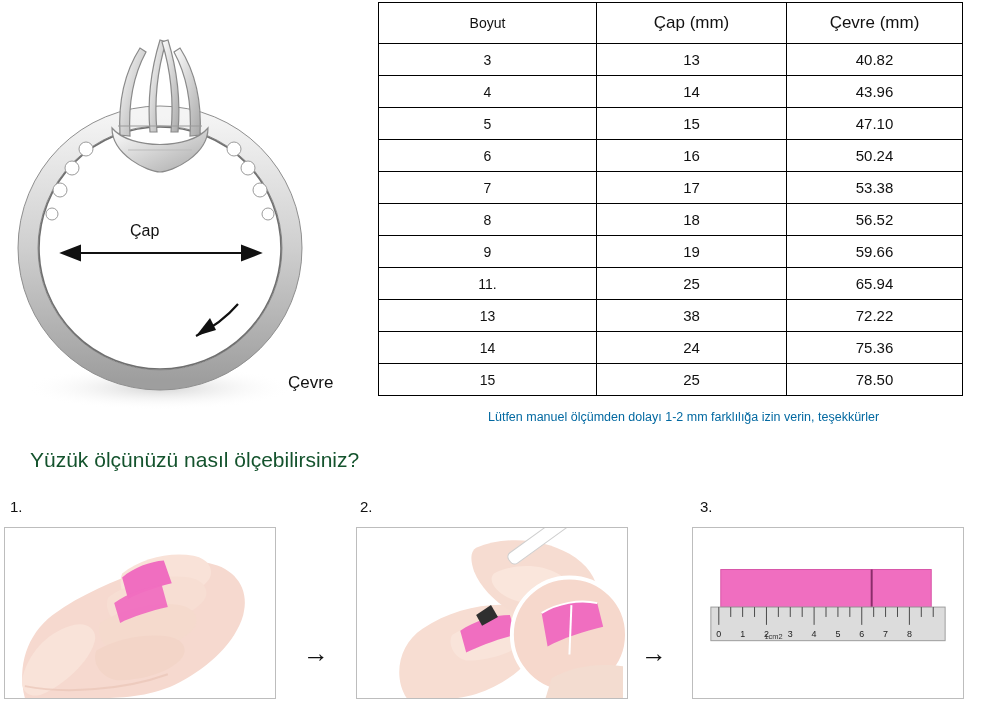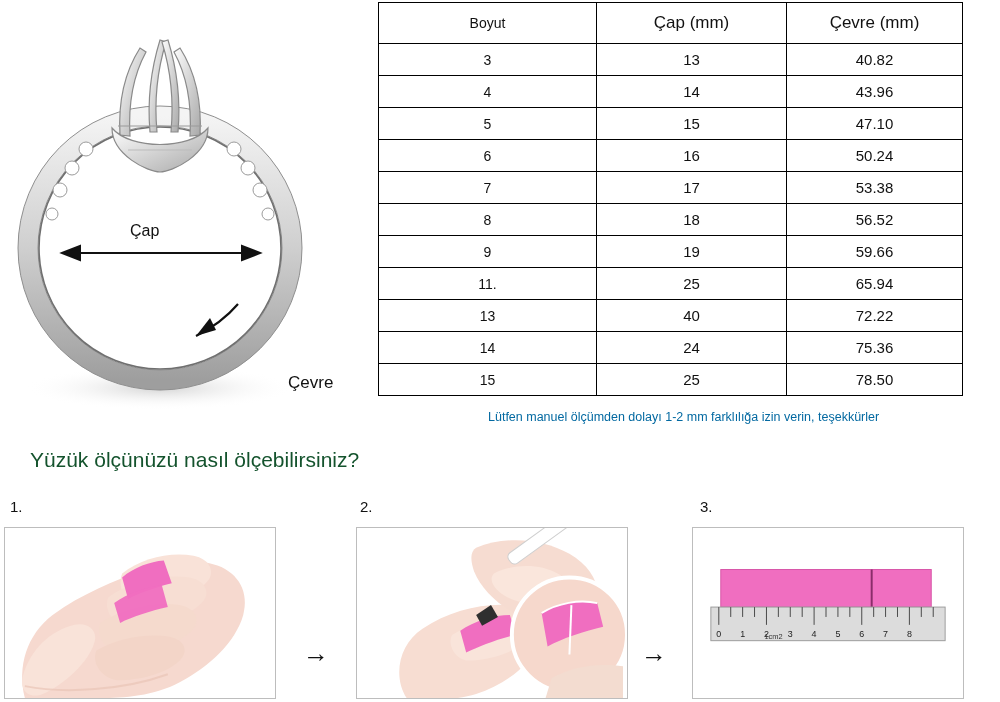--- a/index.html
+++ b/index.html
@@ -251,21 +251,21 @@
           <td class="col-diam">19</td>
           <td class="col-circ">59.66</td>
         </tr>
         <tr>
           <td class="col-size">11.</td>
           <td class="col-diam">25</td>
           <td class="col-circ">65.94</td>
         </tr>
         <tr>
           <td class="col-size">13</td>
-          <td class="col-diam">40</td>
+          <td class="col-diam">38</td>
           <td class="col-circ">72.22</td>
         </tr>
         <tr>
           <td class="col-size">14</td>
           <td class="col-diam">24</td>
           <td class="col-circ">75.36</td>
         </tr>
         <tr>
           <td class="col-size">15</td>
           <td class="col-diam">25</td>

